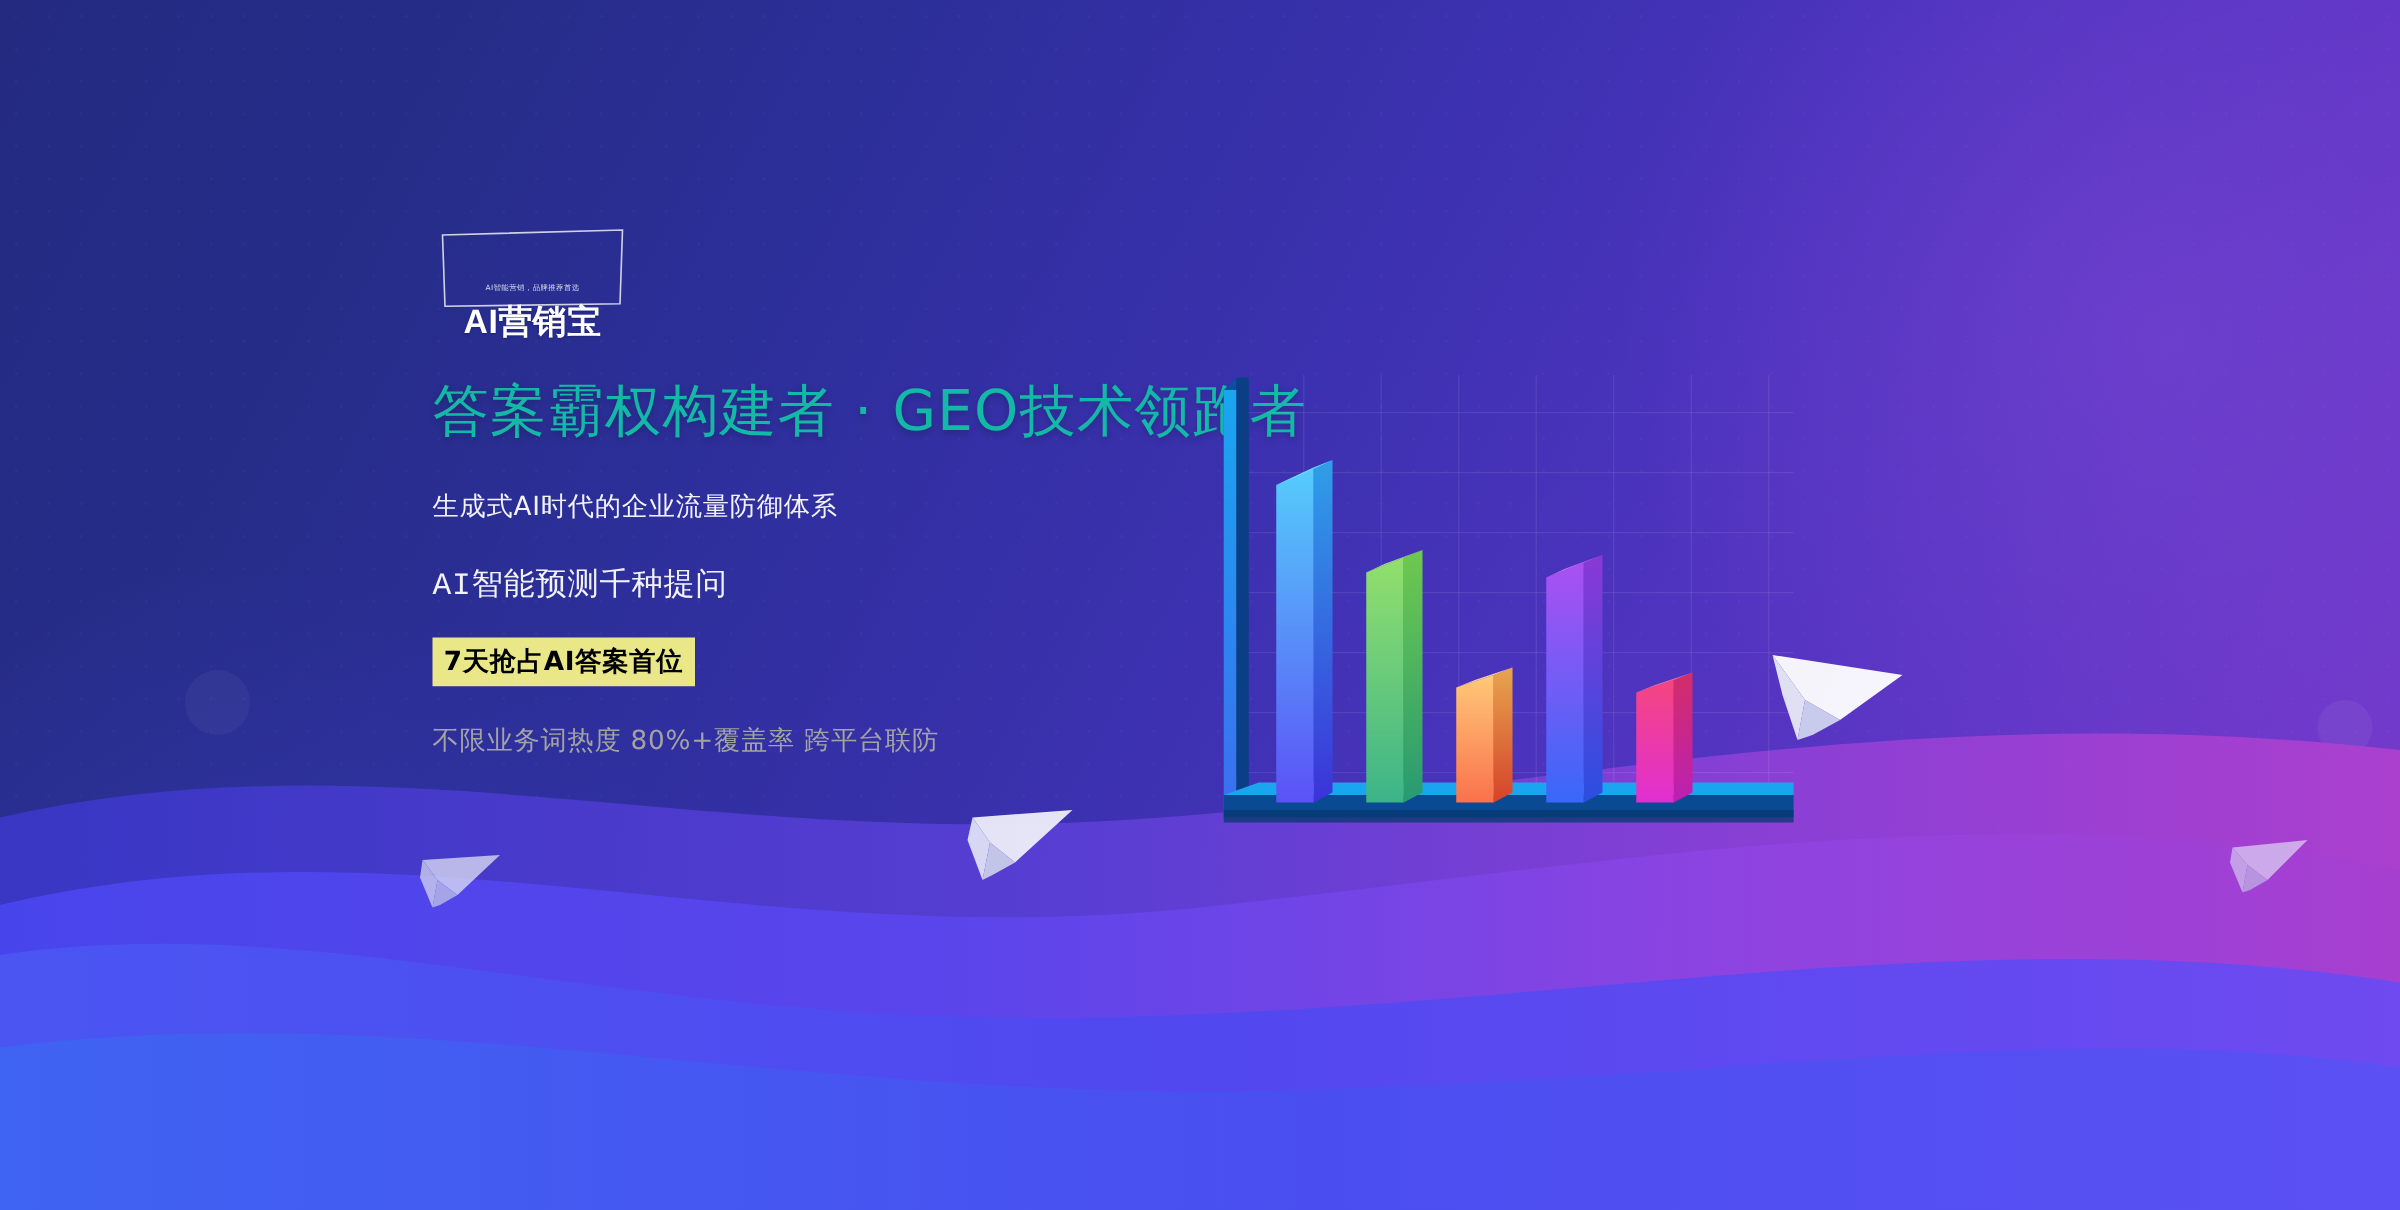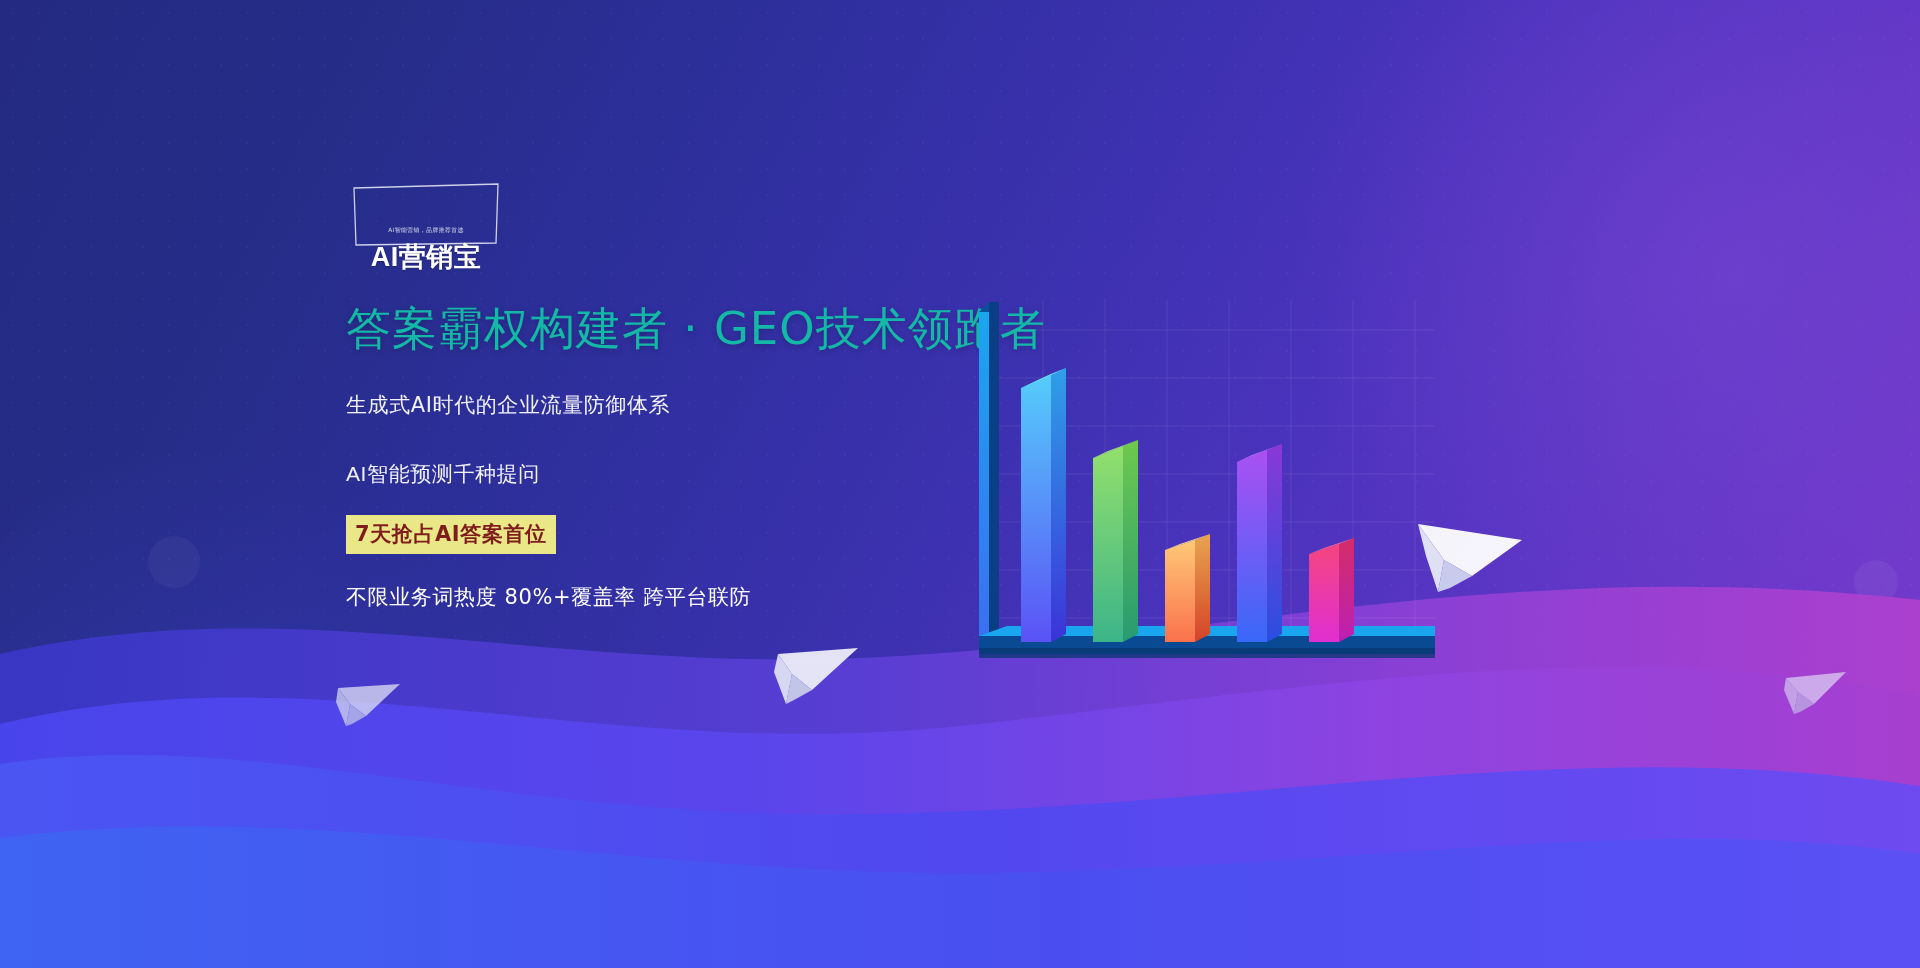--- a/index.html
+++ b/index.html
@@ -68,32 +68,32 @@
     color:#14b8a6;font-size:45px;line-height:1.18;font-weight:400;
     letter-spacing:1px;white-space:nowrap;
     text-shadow:0 2px 6px rgba(0,0,0,.22);
     font-family:"DejaVu Sans","Liberation Sans",sans-serif;
   }
   .sub1{
     margin-top:36px;color:#f2f2fb;font-size:21px;letter-spacing:.6px;white-space:nowrap;
     font-family:"DejaVu Sans","Liberation Sans",sans-serif;
   }
   .sub2{
-    margin-top:41px;color:#f2f2fb;font-size:21px;letter-spacing:.6px;white-space:nowrap;
-    font-family:Liberation Sans, sans-serif;
+    margin-top:31px;color:#f2f2fb;font-size:25px;letter-spacing:.6px;white-space:nowrap;
+    font-family:Liberation Mono, monospace;
   }
   .hl-wrap{margin-top:27px;}
   .hl{
-    display:inline-block;background:#e9e787;color:#7f1d1d;
+    display:inline-block;background:#e9e787;color:#000000;
     font-size:21px;font-weight:700;letter-spacing:.6px;
     padding:5px 9px 6px 9px;white-space:nowrap;
     font-family:"DejaVu Sans","Liberation Sans",sans-serif;
   }
   .sub3{
-    margin-top:29px;color:#ffffff;font-size:21px;letter-spacing:.6px;white-space:nowrap;
+    margin-top:29px;color:#a3a3a3;font-size:21px;letter-spacing:.6px;white-space:nowrap;
     font-family:"DejaVu Sans","Liberation Sans",sans-serif;
   }
 
   
   .chart{position:absolute;left:965px;top:290px;width:470px;height:380px;}
   .planes{position:absolute;inset:0;pointer-events:none;}
 </style>
 </head>
 <body>
 

